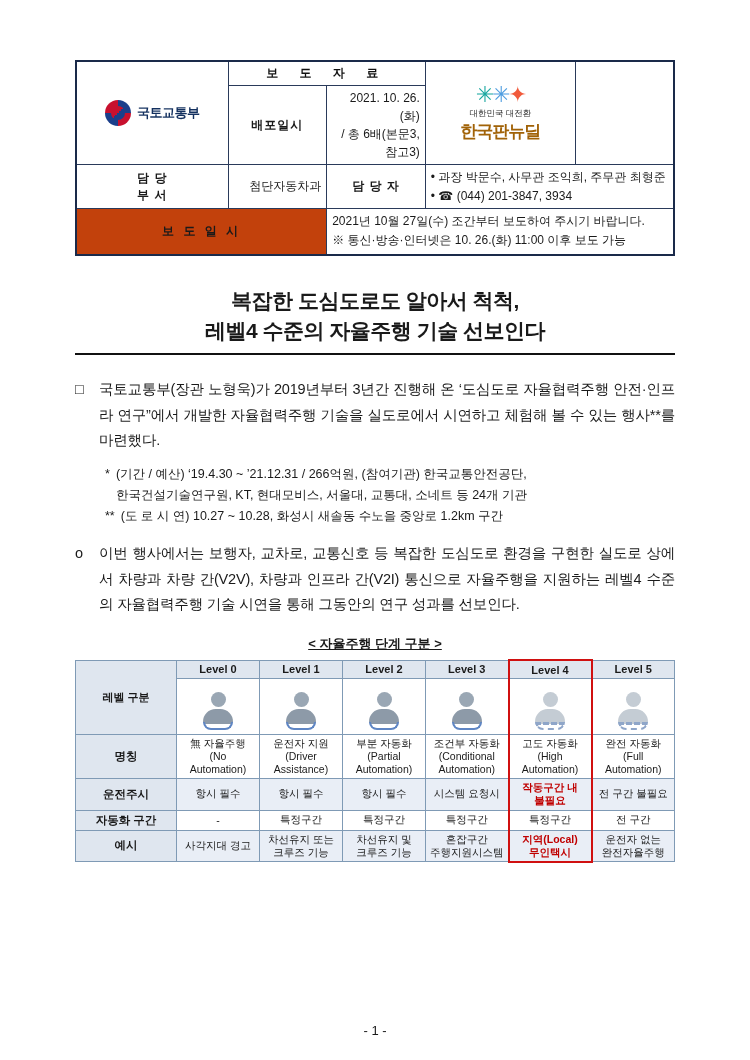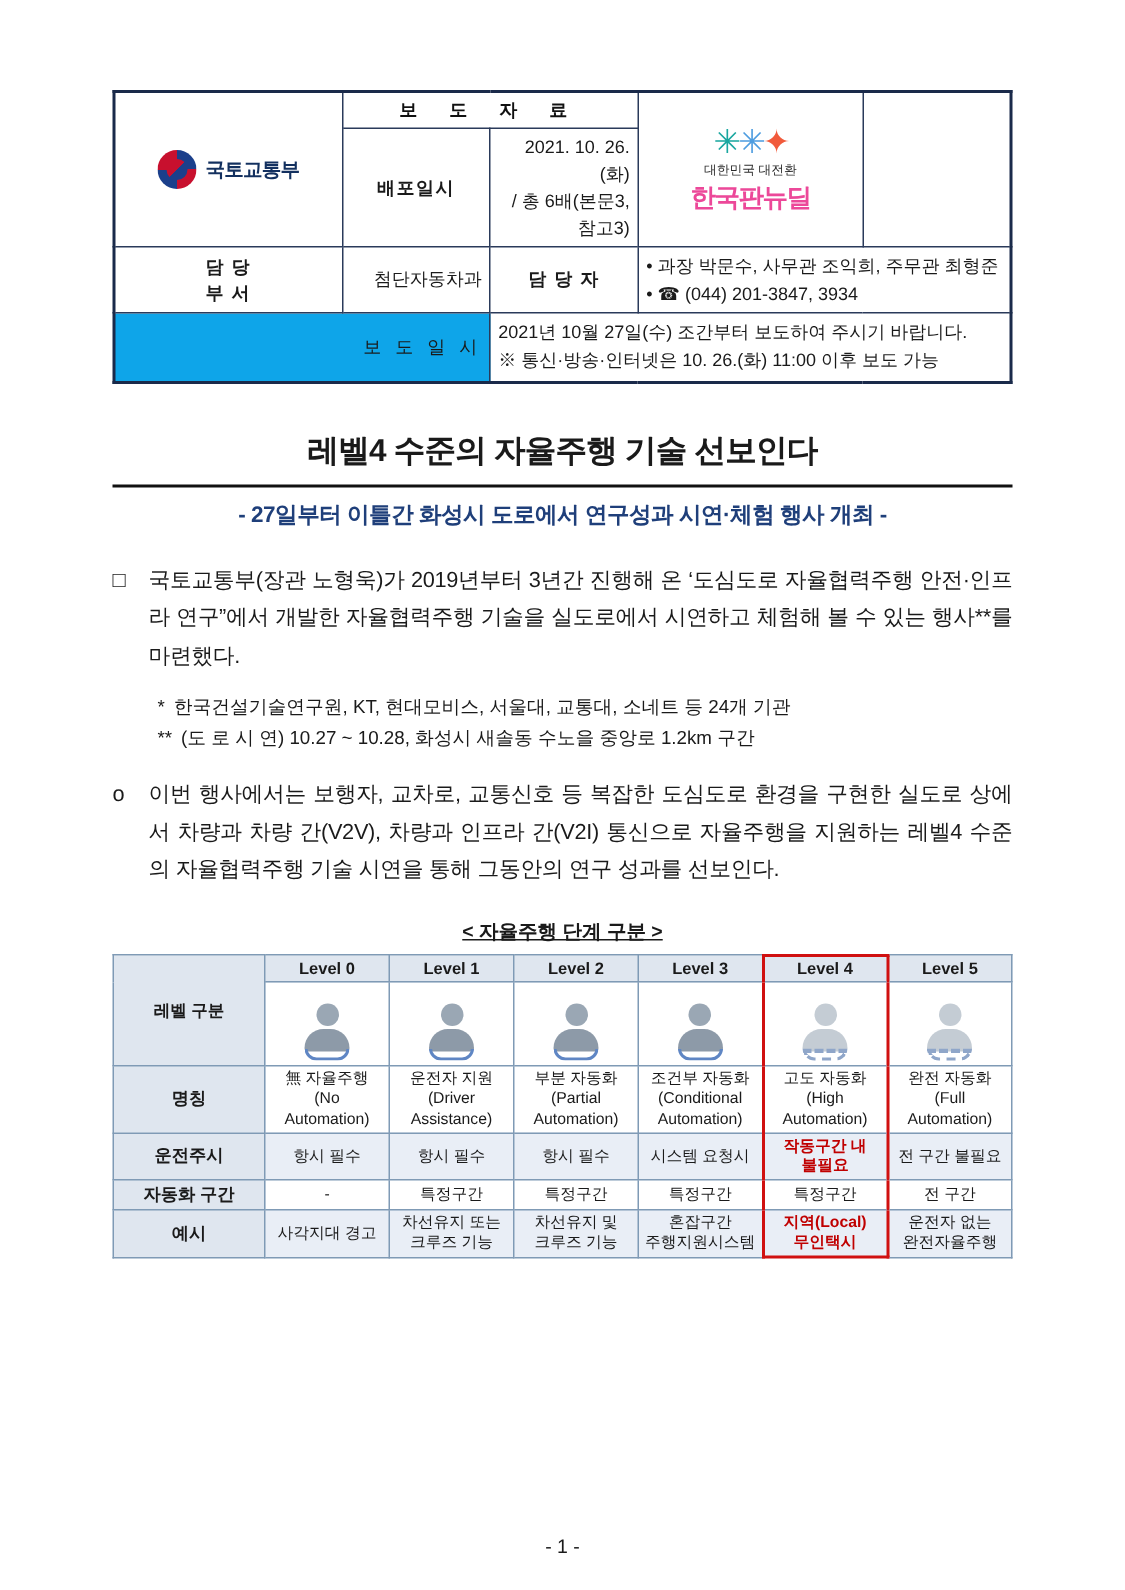--- a/index.html
+++ b/index.html
@@ -58,31 +58,31 @@
   }
   .cell-brand {
     width: 150px;
     text-align:center;
     padding: 6px 4px;
   }
   .brand-star { font-size: 22px; color:#1aa7a0; line-height:1; letter-spacing:-2px;}
   .brand-star span:nth-child(2){color:#4e9de0;}
   .brand-star span:nth-child(3){color:#f15a3b;}
   .brand-sub { font-size: 8.5px; color:#2b2b2b; margin-top:2px;}
-  .brand-main { font-size: 17px; font-weight:bold; color:#ec4899; letter-spacing:-1px;}
+  .brand-main { font-size: 17px; font-weight:bold; color:#a16207; letter-spacing:-1px;}
 
   .lbl { text-align:center; font-weight:bold; font-size:12.5px; letter-spacing:1px; background:#fff; }
   .lbl-w1 { width: 62px; }
   .lbl-w2 { width: 90px; }
   .dist-cell { text-align:right; font-size:12.5px; line-height:1.5; }
   .charge-dept { text-align:right; font-size:12.5px; }
   .contact { font-size:12.5px; line-height:1.55; padding-left:6px; }
   .row-press-label {
-    background:#0ea5e9;
-    text-align:right; font-weight:normal; letter-spacing:3px; font-size:12.5px;
+    background:#c2410c;
+    text-align:center; font-weight:bold; letter-spacing:3px; font-size:12.5px;
   }
   .press-note { font-size:12.5px; line-height:1.6; padding-left:6px;}
 
   
   .main-title {
     text-align:center;
     font-size: 21px;
     font-weight: bold;
     line-height: 1.45;
     margin: 30px 0 0 0;
@@ -179,36 +179,37 @@
       <td class="row-press-label" colspan="2">보 도 일 시</td>
       <td class="press-note" colspan="3">
         <div>2021년 10월 27일(수) 조간부터 보도하여 주시기 바랍니다.</div>
         <div>※ 통신·방송·인터넷은 10. 26.(화) 11:00 이후 보도 가능</div>
       </td>
     </tr>
   </tbody>
     </table>
 
   <div class="main-title">
+    <div>복잡한 도심도로도 알아서 척척,</div>
     <div>레벨4 수준의 자율주행 기술 선보인다</div>
   </div>
   <div class="title-rule"></div>
-  <div class="sub-title">- 27일부터 이틀간 화성시 도로에서 연구성과 시연·체험 행사 개최 -</div>
 
   <div class="body">
 
     <div class="para">
       <div class="bullet">□</div>
       <div class="ptext">국토교통부(장관 노형욱)가 2019년부터 3년간 진행해 온 ‘도심도로 자율협력주행 안전·인프라 연구”에서 개발한 자율협력주행 기술을 실도로에서 시연하고 체험해 볼 수 있는 행사**를 마련했다.</div>
     </div>
 
     <div class="notes">
       <div class="note-row">
         <div class="note-mark">*</div>
         <div class="note-txt">
+          <div>(기간 / 예산) ‘19.4.30 ~ ’21.12.31 / 266억원, (참여기관) 한국교통안전공단,</div>
           <div>한국건설기술연구원, KT, 현대모비스, 서울대, 교통대, 소네트 등 24개 기관</div>
         </div>
       </div>
       <div class="note-row">
         <div class="note-mark">**</div>
         <div class="note-txt">(도 로 시 연) 10.27 ~ 10.28, 화성시 새솔동 수노을 중앙로 1.2km 구간</div>
       </div>
     </div>
 
     <div class="para para2">

